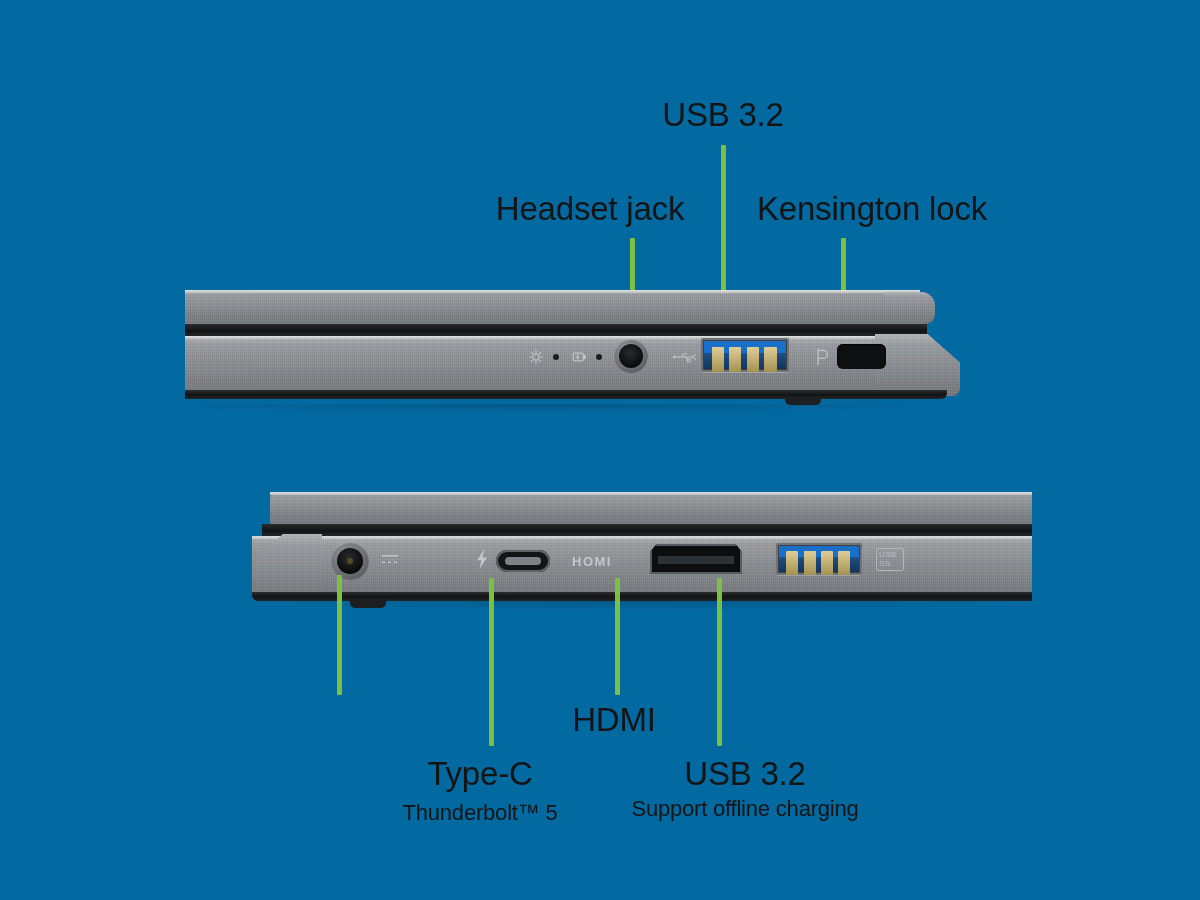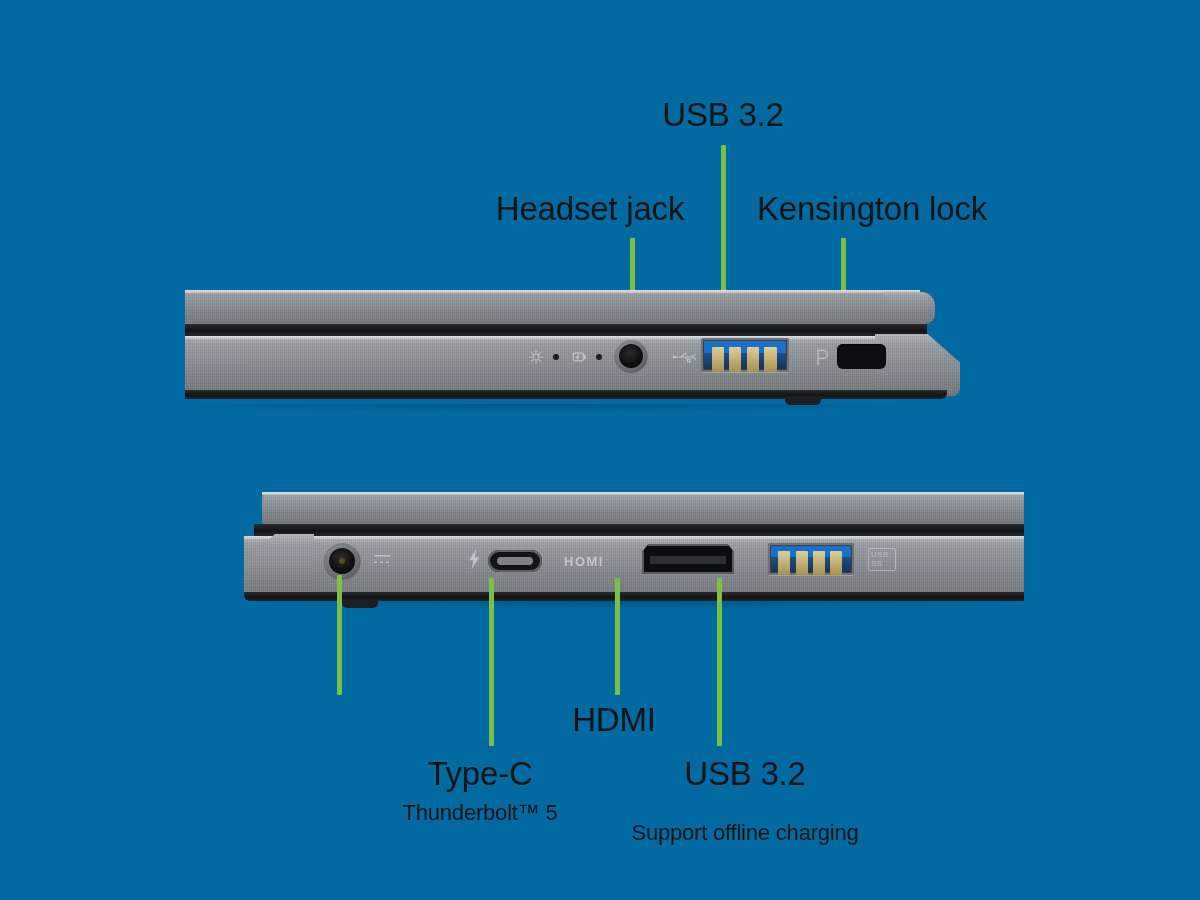--- a/index.html
+++ b/index.html
@@ -293,21 +293,21 @@
         <path d="M3 2.4h5.4a4 4 0 0 1 0 8H3"></path>
       </g>
     </svg>
 
     <div class="kslot" style="left:652px; top:54px; width:49px; height:25px;"></div>
   </div>
 
   <div style="position:absolute; left:200px; top:404px; width:740px; height:9px;
               background:radial-gradient(ellipse at 45% 0%, rgba(0,0,0,0.16), rgba(0,0,0,0) 72%);"></div>
 
-  <div class="laptop" style="left:244px; top:492px; width:780px; height:120px;">
+  <div class="laptop" style="left:252px; top:492px; width:780px; height:120px;">
 
     <div class="lid" style="left:18px; top:0; width:762px; height:32px; border-radius:6px 0 0 2px;">
       <div class="topgloss"></div>
       <div class="tex"></div>
     </div>
 
     <div class="darkband" style="left:10px; top:32px; width:770px; height:12px;"></div>
 
     <div class="base" style="left:0; top:44px; width:780px; height:60px;">
       <div class="topgloss"></div>
@@ -377,15 +377,15 @@
   <div class="leader" style="left:615px; top:578px; height:117px;"></div>
   <div class="leader" style="left:717px; top:578px; height:168px;"></div>
 
 
   <div class="label primary center" style="left:480px; top:755px;">Type-C</div>
   <div class="label sub center" style="left:480px; top:800px;">Thunderbolt™ 5</div>
 
   <div class="label primary center" style="left:614px; top:701px;">HDMI</div>
 
   <div class="label primary center" style="left:745px; top:755px;">USB 3.2</div>
-  <div class="label sub center" style="left:745px; top:820px;">Support offline charging</div>
+  <div class="label sub center" style="left:745px; top:796px;">Support offline charging</div>
 
 </div>
 
 </body></html>

